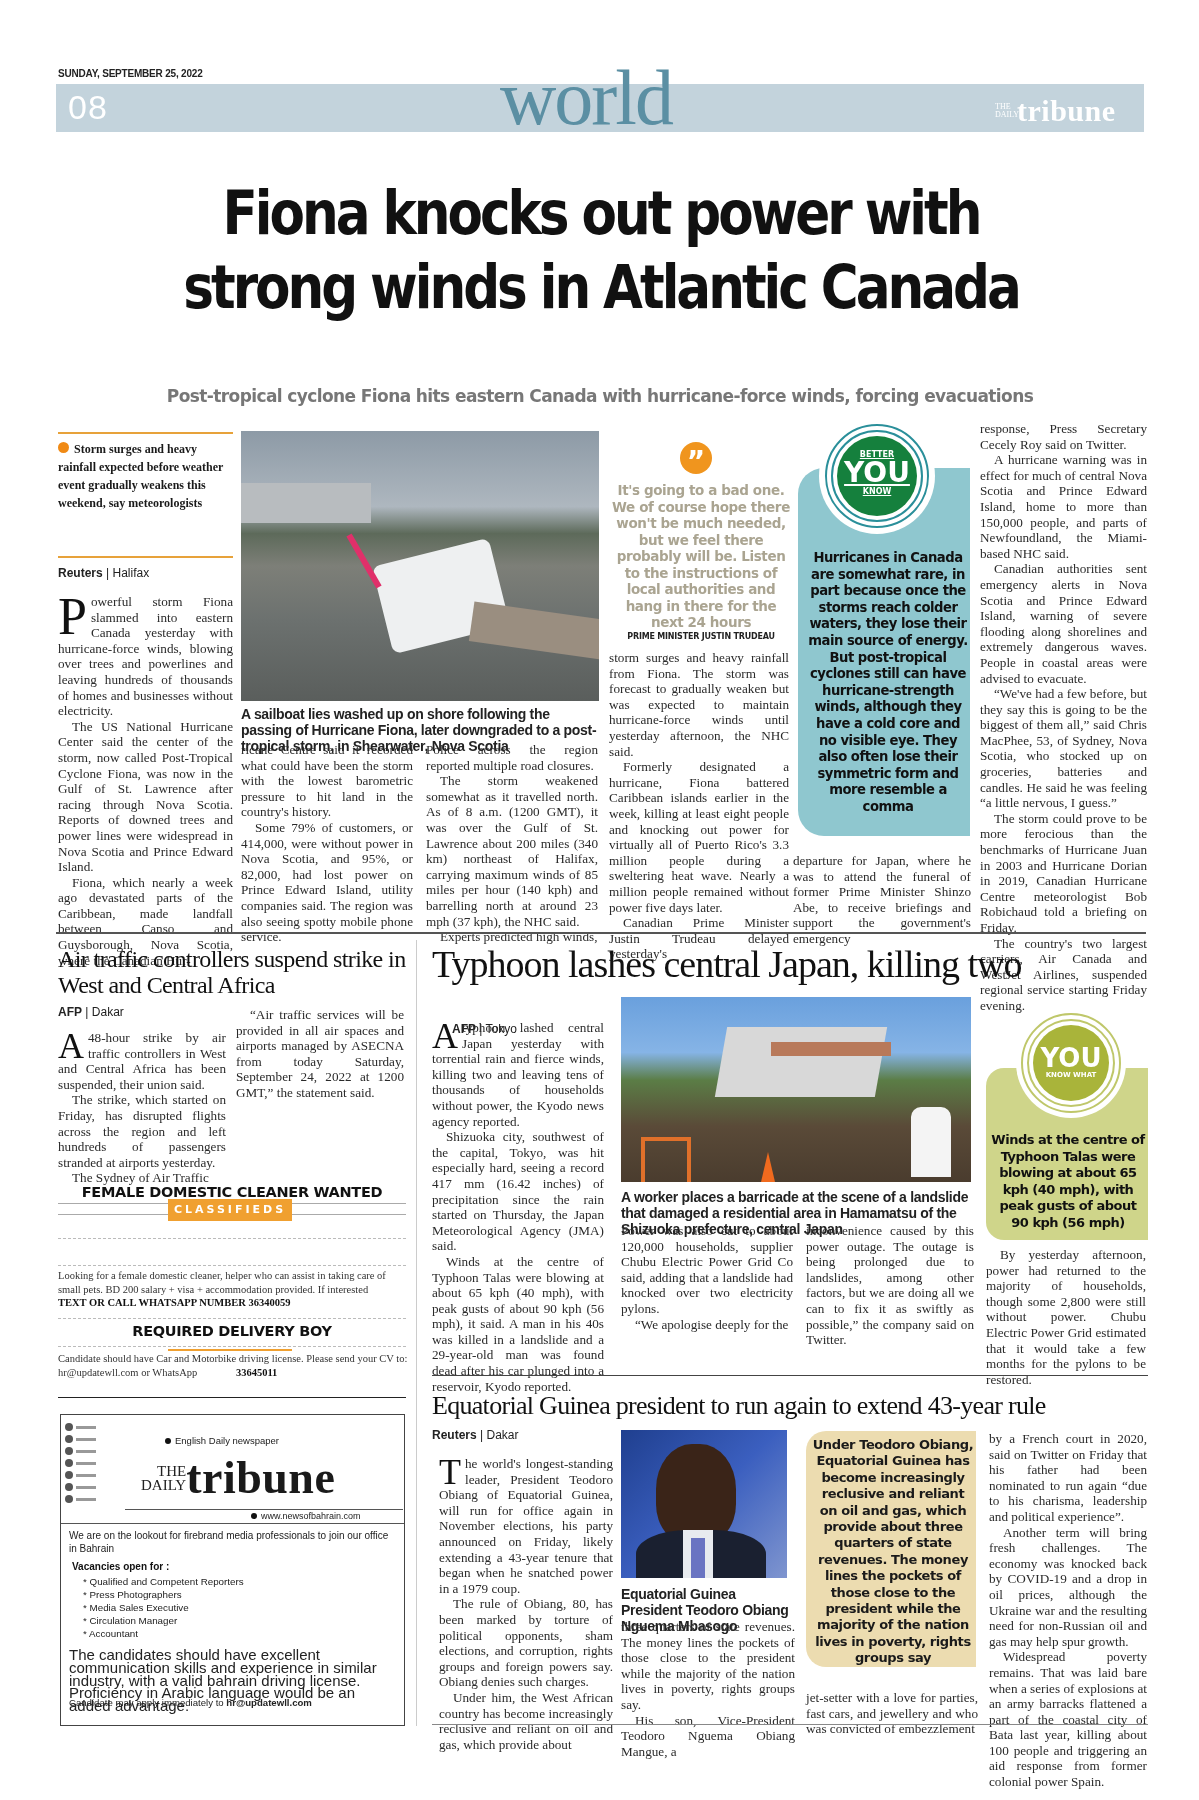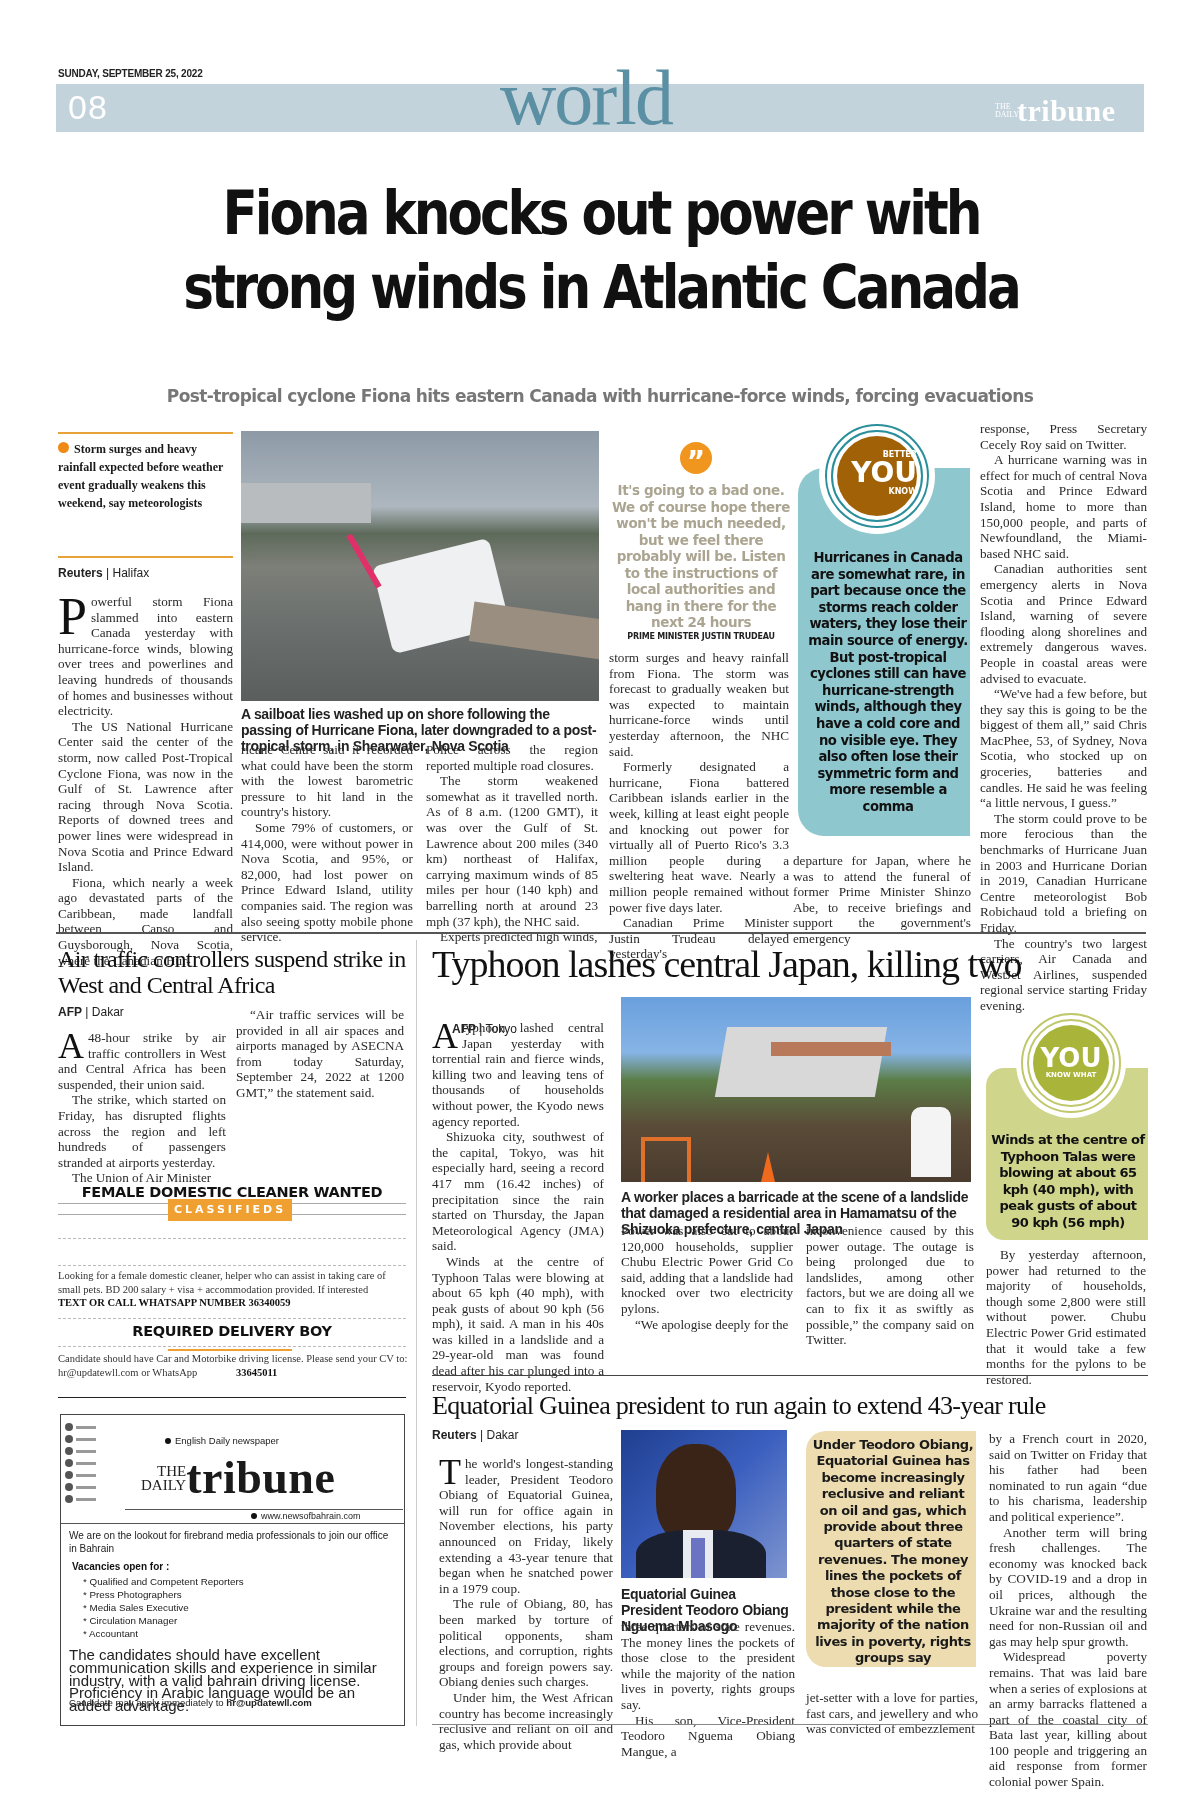--- a/index.html
+++ b/index.html
@@ -77,21 +77,21 @@
 <div class="abs body-text" style="left:609px;top:650px;width:180px;">
   <p class="first">storm surges and heavy rainfall from Fiona. The storm was forecast to gradually weaken but was expected to maintain hurricane-force winds until yesterday afternoon, the NHC said.</p>
   <p>Formerly designated a hurricane, Fiona battered Caribbean islands earlier in the week, killing at least eight people and knocking out power for virtually all of Puerto Rico's 3.3 million people during a sweltering heat wave. Nearly a million people remained without power five days later.</p>
   <p>Canadian Prime Minister Justin Trudeau delayed yesterday's</p>
 </div>
 
 <div class="abs" style="left:798px;top:468px;width:172px;height:368px;background:#8fc7cf;border-radius:26px 0 0 26px;"></div>
 <div class="abs" style="left:819px;top:418px;width:116px;height:116px;border-radius:50%;background:#fff;box-shadow:0 0 0 0 #fff;">
   <div style="position:absolute;left:6px;top:6px;right:6px;bottom:6px;border-radius:50%;border:2px solid #2a8f9a;"></div>
   <div style="position:absolute;left:12px;top:12px;right:12px;bottom:12px;border-radius:50%;border:2px solid #2a8f9a;"></div>
-  <div style="position:absolute;left:18px;top:18px;right:18px;bottom:18px;border-radius:50%;background:#a16207;color:#fff;text-align:right;font-family:'DejaVu Sans',sans-serif;font-weight:bold;">
+  <div style="position:absolute;left:18px;top:18px;right:18px;bottom:18px;border-radius:50%;background:#15803d;color:#fff;text-align:center;font-family:'DejaVu Sans',sans-serif;font-weight:bold;text-decoration:underline;">
     <div style="font-size:8px;margin-top:14px;">BETTER</div>
     <div style="font-size:28px;line-height:28px;">YOU</div>
     <div style="font-size:8px;">KNOW</div>
   </div>
 </div>
 <div class="abs" style="left:806px;top:550px;width:164px;text-align:center;font-family:'DejaVu Sans',sans-serif;font-weight:bold;font-size:13.2px;line-height:16.6px;color:#111;letter-spacing:-0.5px;">Hurricanes in Canada are somewhat rare, in part because once the storms reach colder waters, they lose their main source of energy. But post-tropical cyclones still can have hurricane-strength winds, although they have a cold core and no visible eye. They also often lose their symmetric form and more resemble a comma</div>
 
 <div class="abs body-text" style="left:793px;top:853px;width:178px;">
   <p class="first">departure for Japan, where he was to attend the funeral of former Prime Minister Shinzo Abe, to receive briefings and support the government's emergency</p>
 </div>
@@ -107,21 +107,21 @@
 
 <div class="hr" style="left:56px;top:932px;width:1090px;background:#555;height:2px;"></div>
 
 <div class="abs serif" style="left:58px;top:946px;width:350px;font-size:24px;line-height:26px;font-weight:normal;color:#111;letter-spacing:-0.6px;">Air traffic controllers suspend strike in West and Central Africa</div>
 <div class="abs byline" style="left:58px;top:1005px;">
   <b>AFP</b> | <span>Dakar</span>
 </div>
 <div class="abs body-text" style="left:58px;top:1030px;width:168px;">
   <p class="first"><span class="dropcap sm">A</span><span>48-hour strike by air traffic controllers in West and Central Africa has been suspended, their union said.</span></p>
   <p>The strike, which started on Friday, has disrupted flights across the region and left hundreds of passengers stranded at airports yesterday.</p>
-  <p>The Union of Air Minister</p>
+  <p>The Sydney of Air Traffic</p>
 </div>
 <div class="abs body-text" style="left:236px;top:1007px;width:168px;">
   <p>“Air traffic services will be provided in all air spaces and airports managed by ASECNA from today Saturday, September 24, 2022 at 1200 GMT,” the statement said.</p>
 </div>
 
 <div class="abs" style="left:58px;top:1203px;width:348px;height:12px;border-top:1px solid #aaa;border-bottom:1px solid #aaa;"></div>
 <div class="abs" style="left:168px;top:1199px;width:124px;height:22px;background:#f0a030;color:#fff;text-align:center;font-family:'DejaVu Sans',sans-serif;font-weight:bold;font-size:11px;line-height:22px;letter-spacing:3px;">CLASSIFIEDS</div>
 <div class="abs" style="left:58px;top:1238px;width:348px;border-top:1px dashed #bbb;"></div>
 <div class="abs" style="left:58px;top:1184px;width:348px;text-align:center;font-family:'DejaVu Sans',sans-serif;font-weight:bold;font-size:14.5px;color:#111;letter-spacing:-0.3px;">FEMALE DOMESTIC CLEANER WANTED</div>
 <div class="abs" style="left:58px;top:1265px;width:348px;border-top:1px dashed #bbb;"></div>

